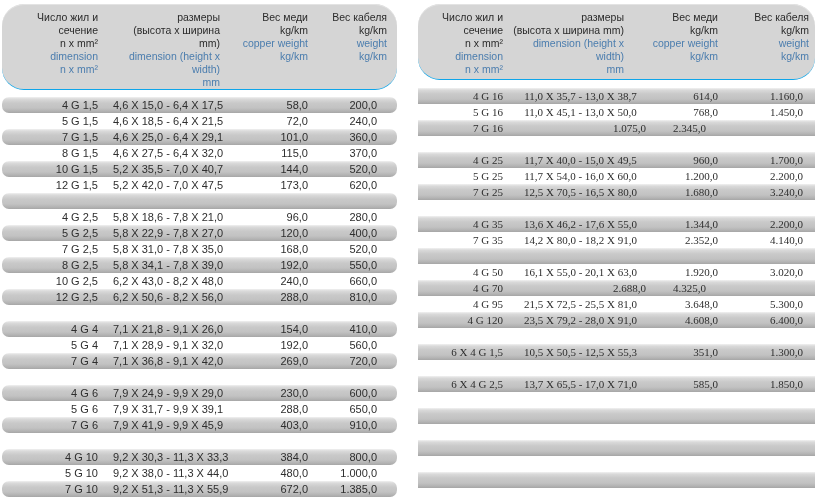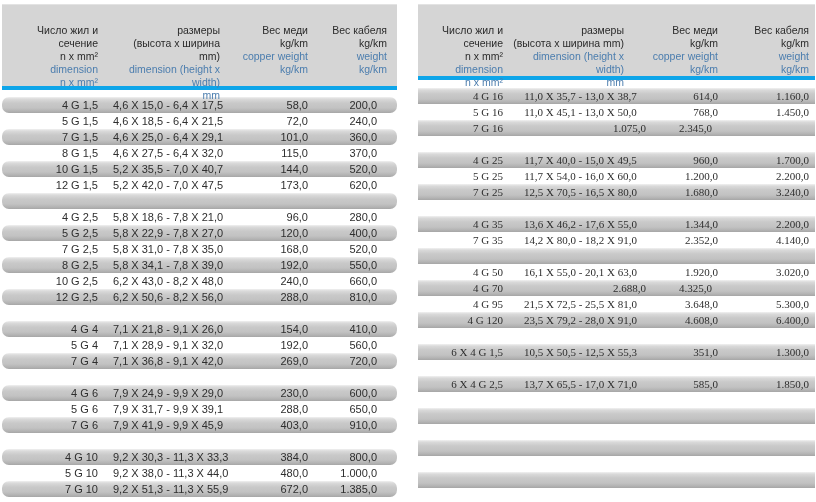--- a/index.html
+++ b/index.html
@@ -8,23 +8,23 @@
     font-family:"Liberation Sans", sans-serif;
     -webkit-font-smoothing:antialiased;
   }
   .spec-table{position:absolute;top:4px;}
   .spec-table.left{left:2px;width:395px;}
   .spec-table.right{left:418px;width:397px;}
 
   
   .thead{
     background:#d5d5d5;
-    border-bottom:4px solid #0ea5e9;
+    border-bottom:1px solid #0ea5e9;
     box-shadow:inset 0 1px 0 #e3e3e3;
-    display:grid;box-sizing:border-box;padding-top:20px;
+    display:grid;box-sizing:border-box;padding-top:7px;border-radius:22px;
   }
   .left .thead{grid-template-columns:98px 142px 66px 1fr;height:86px;}
   .right .thead{grid-template-columns:87px 141px 72px 1fr;height:76px;}
   .hcell{font-size:10.5px;line-height:13px;text-align:right;}
   .hcell .ru{color:#2b2b2b;white-space:pre-line;}
   .hcell .en{color:#4b7dae;white-space:pre-line;}
   .hcell.c2{padding-right:22px;}
   .hcell.c1{padding-right:2px;}
   .left .hcell.c4{padding-right:10px;}
   .right .hcell.c4{padding-right:6px;}
@@ -41,21 +41,21 @@
       #f1f1f1 0px,#dadada 2px,#c9c9c9 6px,#c2c2c2 11px,#b3b3b3 14px,#a6a6a6 16px);
   }
   .row.white{background:transparent;}
   .cell{font-size:11px;line-height:16px;white-space:nowrap;color:#2e2e2e;}
   .cell.c1{text-align:right;padding-right:2px;}
   .left .cell.c2{text-align:left;padding-left:13px;}
   .right .cell.c2{text-align:center;padding-left:10px;}
   .cell.c3{text-align:right;}
   .cell.c4{text-align:right;}
   .left .cell.c4{padding-right:20px;}
-  .right .cell.c4{padding-right:6px;}
+  .right .cell.c4{padding-right:12px;}
 </style>
 </head>
 <body>
 
 <div>
 
   <section class="spec-table left">
     <header class="thead">
       <div class="hcell c1">
         <div class="ru">Число жил и

